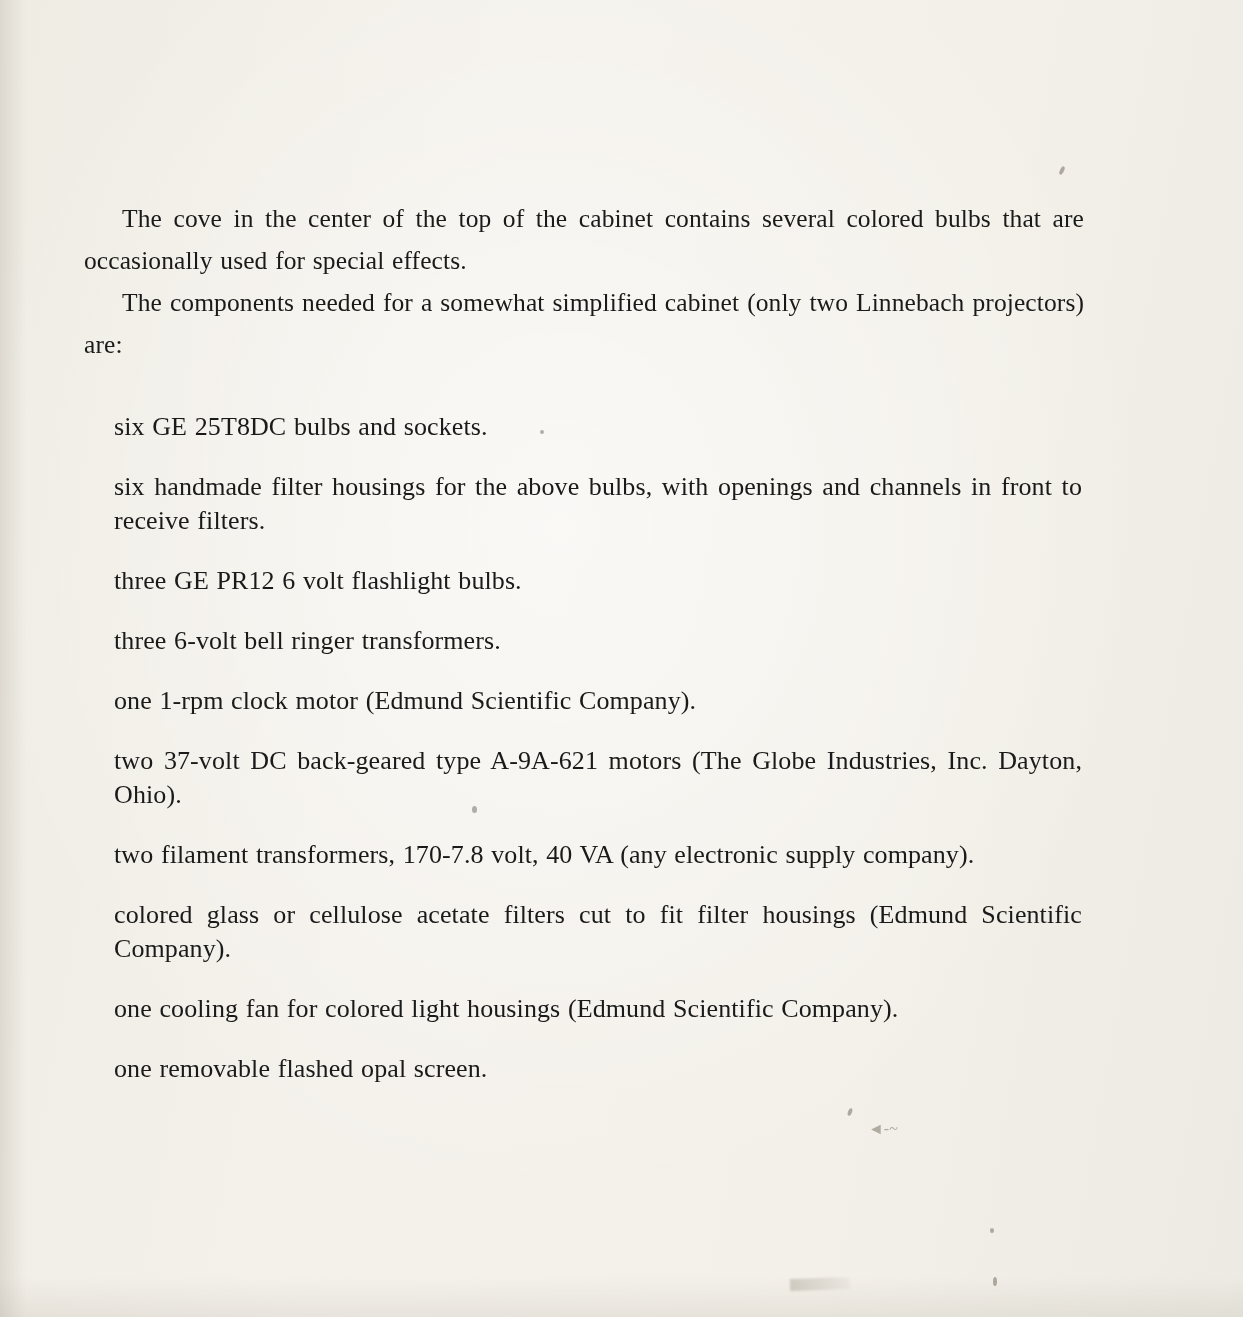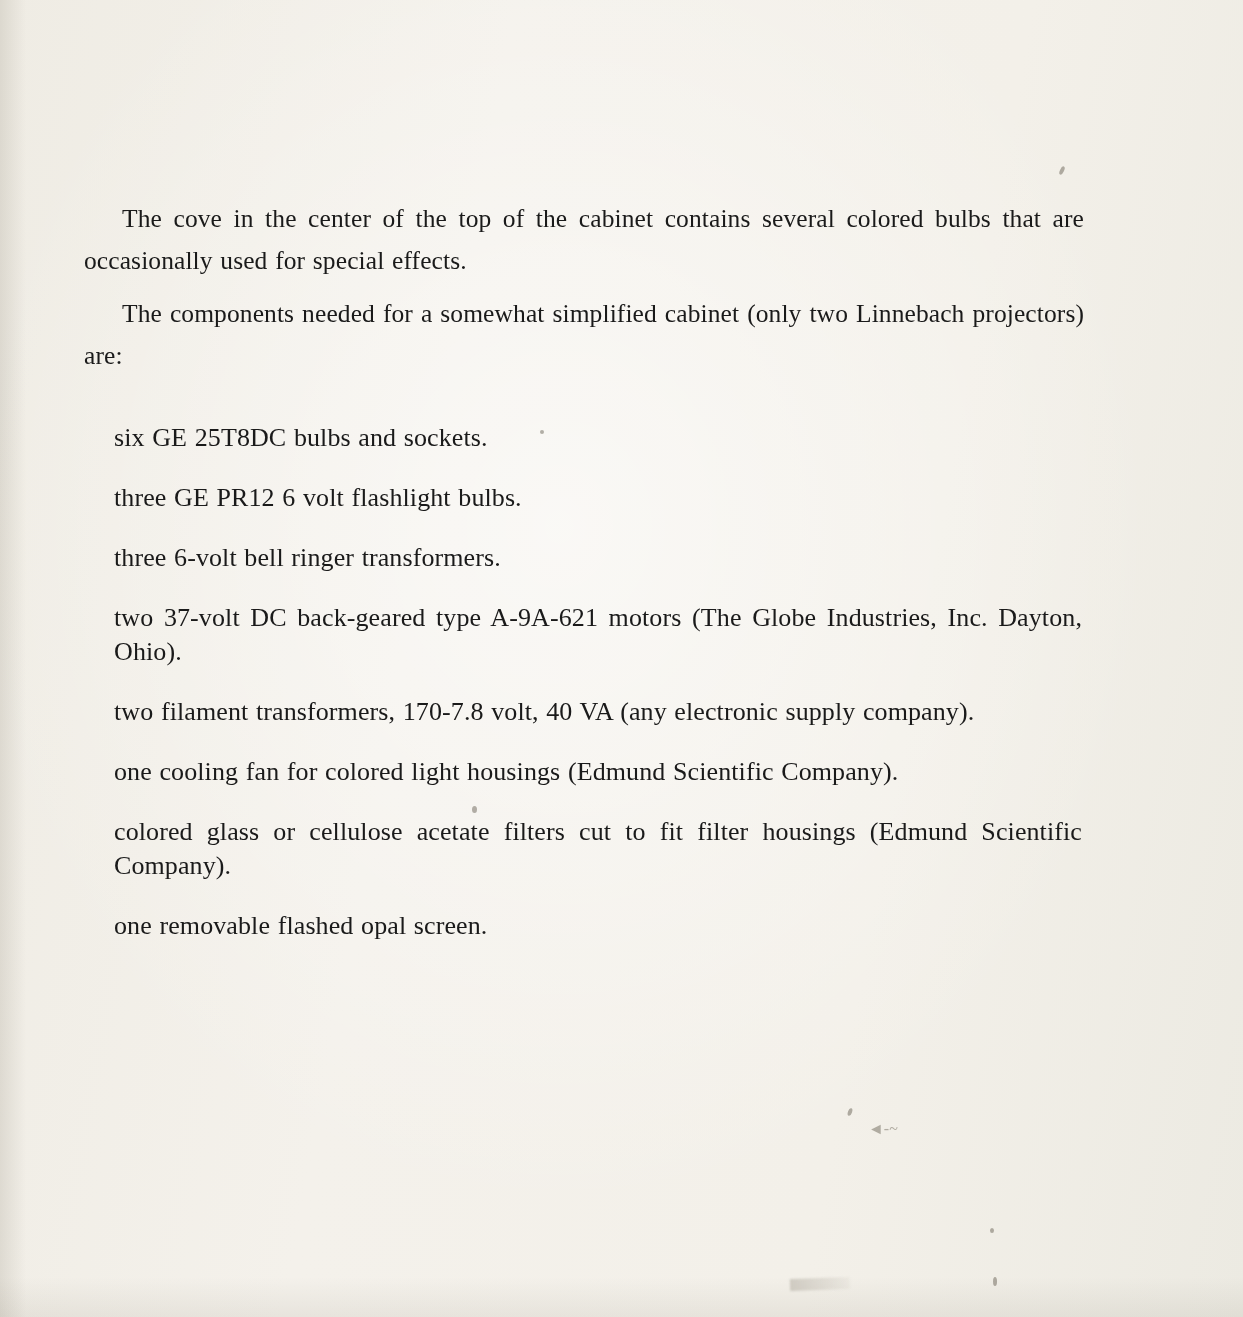--- a/index.html
+++ b/index.html
@@ -57,21 +57,21 @@
   p.body-para {
     margin: 0;
     font-size: 25.5px;
     line-height: 42px;
     text-align: justify;
     text-indent: 38px;
     letter-spacing: 0.1px;
     word-spacing: 1.2px;
   }
   p.body-para.second {
-    margin-top: 11px;
+    margin-top: 0px;
   }
 
   ul.component-list {
     list-style: none;
     margin: 0;
     padding: 0;
     margin-top: 44px;
     width: 968px;
     margin-left: 30px;
   }
@@ -119,26 +119,28 @@
   <div class="paper-tone"></div>
   <div class="edge-left"></div>
   <div class="edge-bottom"></div>
 
   <div class="content">
     <p class="body-para first">The cove in the center of the top of the cabinet contains several colored bulbs that are occasionally used for special effects.</p>
     <p class="body-para second">The components needed for a somewhat simplified cabinet (only two Linnebach projectors) are:</p>
 
     <ul class="component-list">
       <li>six GE 25T8DC bulbs and sockets.</li>
+      <li>six handmade filter housings for the above bulbs, with openings and channels in front to receive filters.</li>
       <li>three GE PR12 6 volt flashlight bulbs.</li>
       <li>three 6-volt bell ringer transformers.</li>
+      <li>one 1-rpm clock motor (Edmund Scientific Company).</li>
       <li>two 37-volt DC back-geared type A-9A-621 motors (The Globe Industries, Inc. Dayton, Ohio).</li>
       <li>two filament transformers, 170-7.8 volt, 40 VA (any electronic supply company).</li>
+      <li>colored glass or cellulose acetate filters cut to fit filter housings (Edmund Scientific Company).</li>
       <li>one cooling fan for colored light housings (Edmund Scientific Company).</li>
-      <li>colored glass or cellulose acetate filters cut to fit filter housings (Edmund Scientific Company).</li>
       <li>one removable flashed opal screen.</li>
     </ul>
   </div>
 
   <span class="fleck" style="left:1060px; top:166px; width:4px; height:9px; transform:rotate(25deg);"></span>
   <span class="fleck" style="left:540px; top:430px; width:4px; height:4px;"></span>
   <span class="fleck" style="left:472px; top:806px; width:5px; height:7px;"></span>
   <span class="fleck" style="left:848px; top:1108px; width:4px; height:8px; transform:rotate(20deg);"></span>
   <span class="fleck" style="left:990px; top:1228px; width:4px; height:5px;"></span>
   <span class="fleck" style="left:993px; top:1277px; width:4px; height:9px;"></span>

